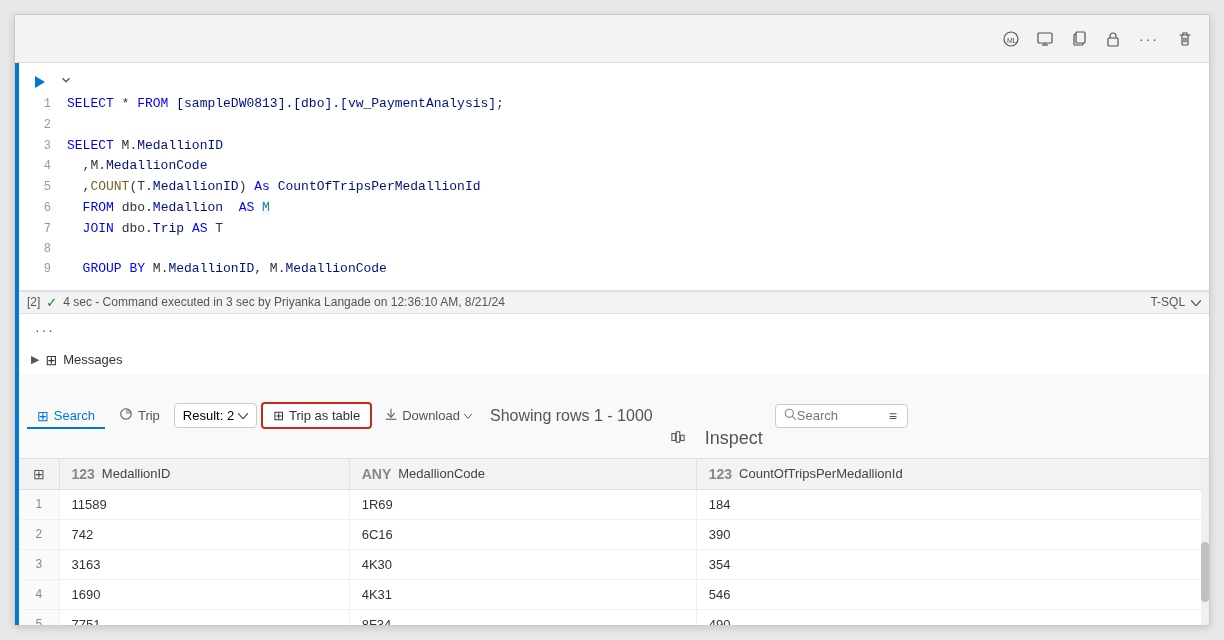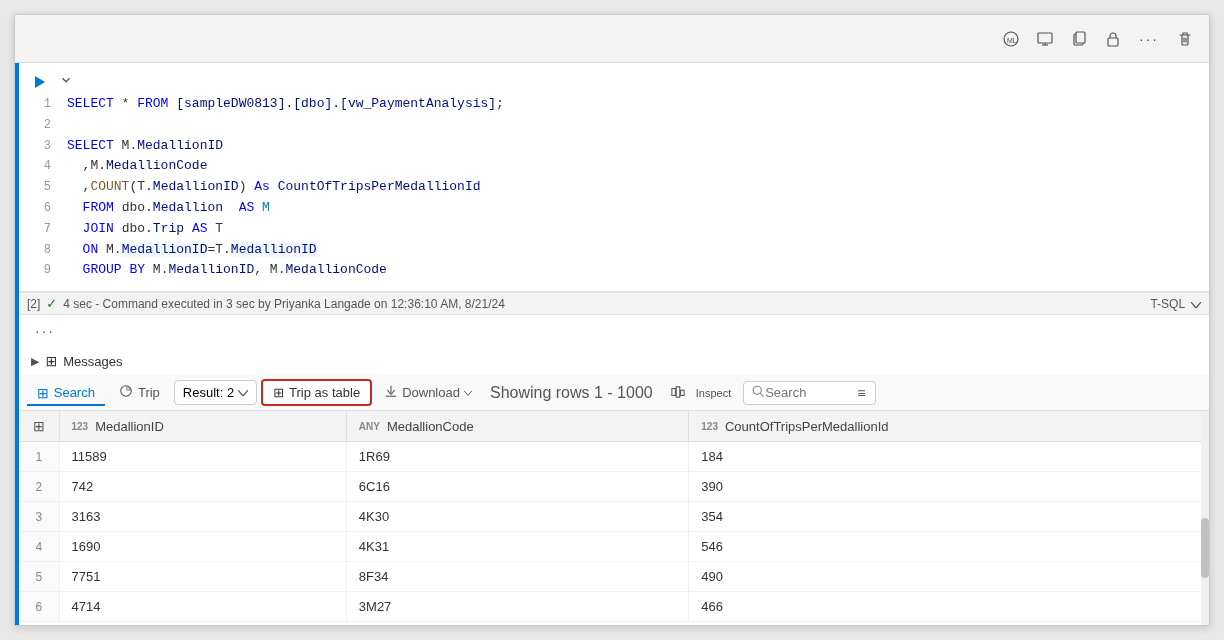--- a/index.html
+++ b/index.html
@@ -234,26 +234,27 @@
       color: #555;
       white-space: nowrap;
       padding: 0 6px;
     }
 
     .inspect-btn {
       background: none;
       border: none;
       cursor: pointer;
       padding: 5px 8px;
-      font-size: 11px;
-      color: #555;
-      display: flex;
-      align-items: center;
-      gap: 11px;
+      font-size: 18px;
+      color: #555;
+      display: flex;
+      align-items: center;
+      gap: 20px;
       white-space: nowrap;
+      margin-top: 45px;
     }
 
     .search-box {
       display: flex;
       align-items: center;
       border: 1px solid #ccc;
       border-radius: 4px;
       padding: 3px 8px;
       background: #fff;
       min-width: 130px;
@@ -308,21 +309,21 @@
       color: #333;
     }
     .data-table td:first-child {
       text-align: center;
       color: #888;
       font-size: 12px;
       background: #fafafa;
     }
 
     .col-type-badge {
-      font-size: 10px;
+      font-size: 14px;
       color: #888;
       margin-right: 4px;
       font-weight: 600;
     }
     .th-inner {
       display: flex;
       align-items: center;
       gap: 3px;
     }
 
@@ -451,21 +452,20 @@
             <span class="code-text">  <span class="kw">FROM</span> dbo.<span class="tb">Medallion</span>  <span class="kw">AS</span> <span class="al hl">M</span></span>
           </div>
 
           <div class="code-line">
             <span class="line-num">7</span>
             <span class="code-text">  <span class="kw">JOIN</span> dbo.<span class="tb">Trip</span> <span class="kw">AS</span> T</span>
           </div>
 
           <div class="code-line">
             <span class="line-num">8</span>
-            <span class="code-text">  <span class="kw">ON</span> M.<span class="tb hl">MedallionID</span>=T.<span class="tb hl">MedallionID</span></span>
           </div>
 
           <div class="code-line">
             <span class="line-num">9</span>
             <span class="code-text">  <span class="kw">GROUP BY</span> M.<span class="tb">MedallionID</span>, M.<span class="tb">MedallionCode</span></span>
           </div>
         </div>
       </div>
 
       <div class="status-bar">

